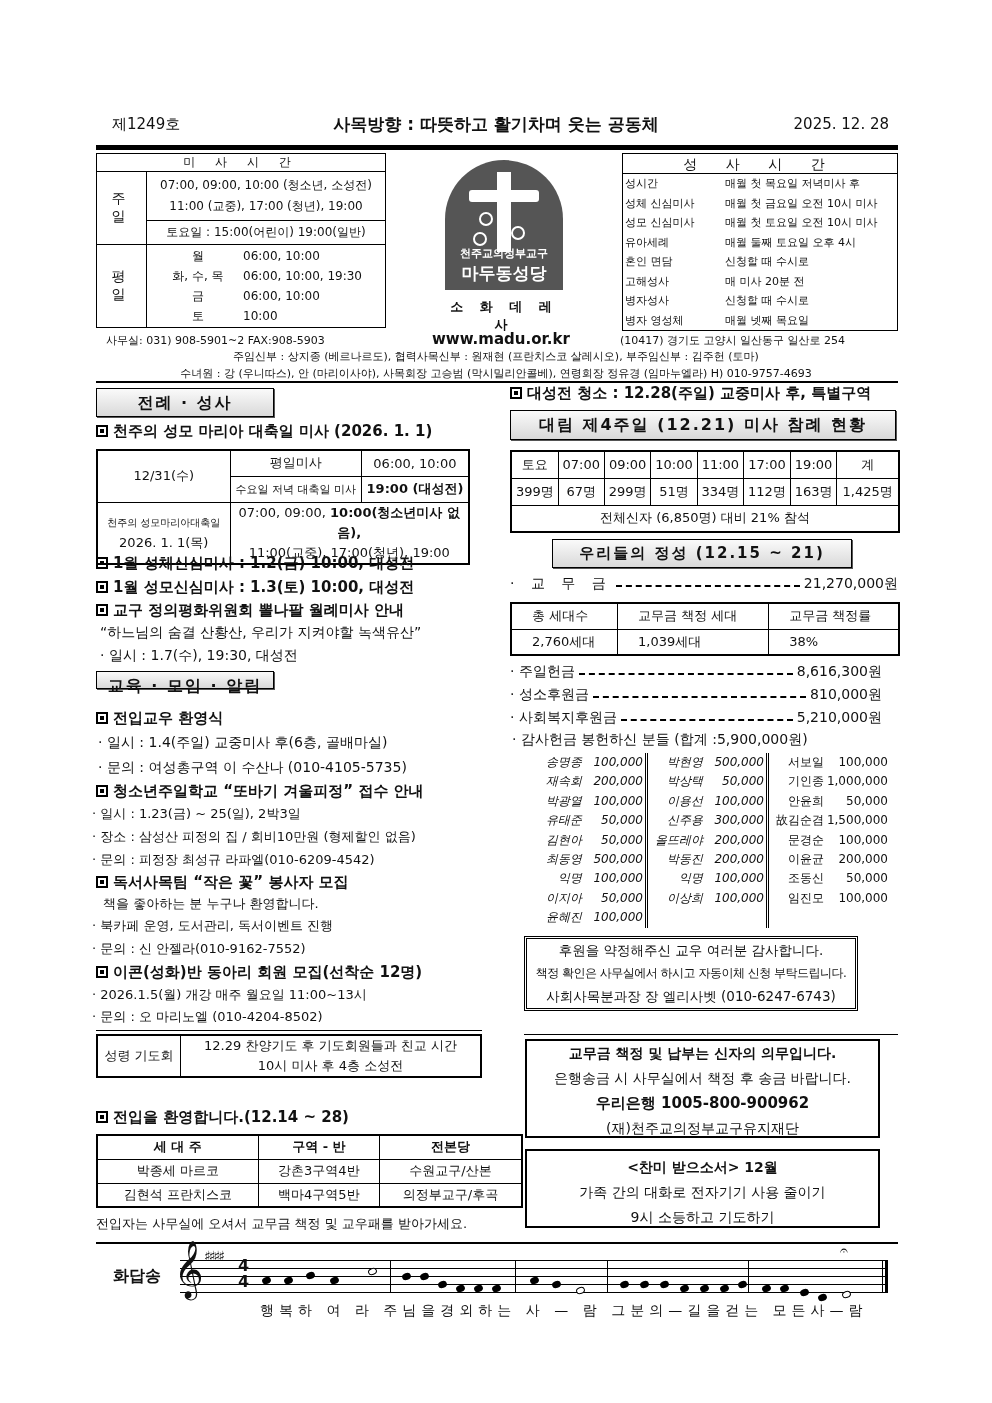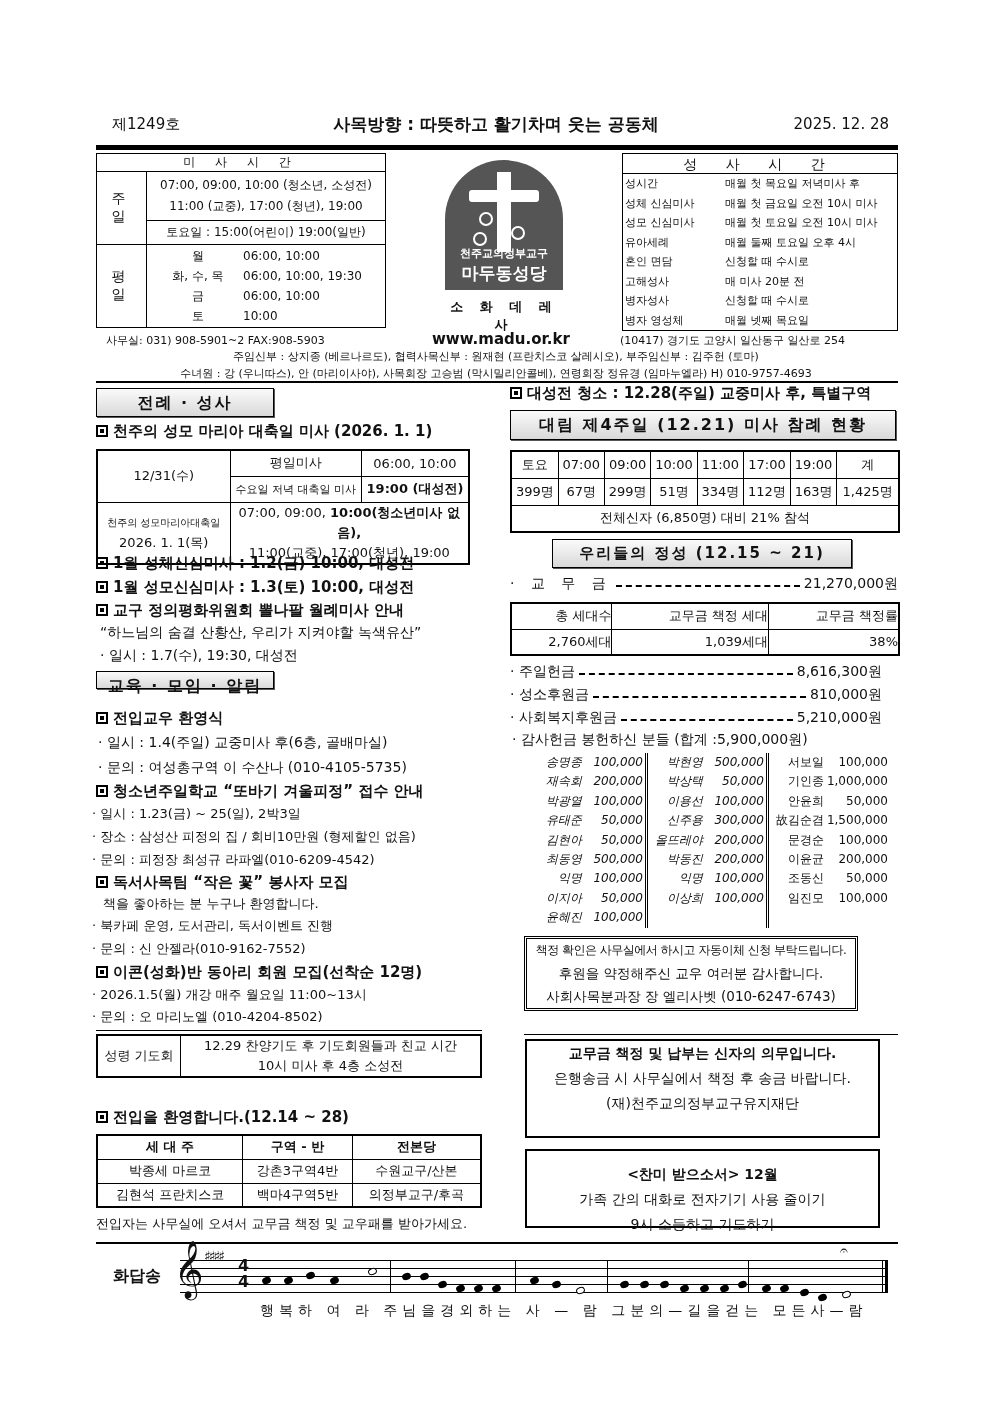--- a/index.html
+++ b/index.html
@@ -39,28 +39,28 @@
   .bullet { font-weight: bold; font-size: 15px; }
   .bullet .sq { display: inline-block; width: 12px; height: 12px; border: 2px solid #000; position: relative; margin-right: 5px; vertical-align: -1px; }
   .bullet .sq::after { content: ""; position: absolute; left: 2px; top: 2px; width: 4px; height: 4px; background: #000; }
   .txt { font-size: 14px; }
 
   .t-new { left: 96px; top: 449px; width: 374px; border: 2px solid #000; font-size: 13px; }
   .t-new td { border: 1px solid #000; text-align: center; height: 26px; }
 
   .t-grp { left: 96px; top: 1034px; width: 386px; border: 2px solid #000; font-size: 13px; }
   .t-grp td, .t-grp th { border: 1px solid #000; text-align: center; }
-  .t-mv { left: 96px; top: 1134px; width: 386px; border: 2px solid #000; font-size: 13px; }
+  .t-mv { left: 96px; top: 1134px; width: 427px; border: 2px solid #000; font-size: 13px; }
   .t-mv td, .t-mv th { border: 1px solid #000; text-align: center; height: 24px; }
 
   .t-att { left: 510px; top: 450px; width: 390px; border: 2px solid #000; font-size: 13px; padding-left: 12px; }
   .t-att td { border: 1px solid #000; text-align: center; height: 27px; }
 
   .t-pl { left: 510px; top: 602px; width: 390px; border: 2px solid #000; font-size: 13px; }
-  .t-pl td { border: 1px solid #000; text-align: right; height: 26px; }
+  .t-pl td { border: 1px solid #000; text-align: left; height: 26px; padding-left: 20px; }
 
   .ddl { display: flex; font-size: 14px; }
   .ddl .lead { flex: 1; border-bottom: 2px dashed #000; margin: 0 4px 6px; }
 
   .donors { left: 527px; top: 753px; width: 363px; font-size: 12px; display: grid; grid-template-columns: repeat(3, 1fr); }
   .dcol { line-height: 19.4px; }
   .dcol:nth-child(1), .dcol:nth-child(2) { border-right: 3px double #000; font-style: italic; }
   .drow { display: grid; grid-template-columns: 55px 1fr; padding-right: 2px; }
   .drow .n { text-align: right; }
   .drow .v { text-align: right; }
@@ -431,33 +431,34 @@
         <span class="v">50,000</span>
       </div>
     <div class="drow">
         <span class="n">임진모</span>
         <span class="v">100,000</span>
       </div>
   </div>
 </div>
 
 <div class="abs box" style="left:524px; top:936px; width:334px; padding:0 2px;">
+  <div>후원을 약정해주신 교우 여러분 감사합니다.</div>
   <div style="font-size:12px; letter-spacing:-0.5px;">책정 확인은 사무실에서 하시고 자동이체 신청 부탁드립니다.</div>
-  <div>후원을 약정해주신 교우 여러분 감사합니다.</div>
   <div>사회사목분과장  장 엘리사벳 (010-6247-6743)</div>
 </div>
 <div class="abs rule" style="left:524px; width:374px; top:1034px; height:1px;"></div>
 
 <div class="abs box2" style="left:525px; top:1039px; width:355px; height:99px; padding-top:0;">
   <div style="font-weight:bold;">교무금 책정 및 납부는 신자의 의무입니다.</div>
   <div>은행송금 시 사무실에서 책정 후 송금 바랍니다.</div>
+  <div style="font-weight:bold; font-size:15px;">우리은행 1005-800-900962</div>
   <div>(재)천주교의정부교구유지재단</div>
 </div>
 
-<div class="abs box2" style="left:525px; top:1149px; width:355px; height:79px; line-height:25px; padding-top:11px;">
+<div class="abs box2" style="left:525px; top:1149px; width:355px; height:79px; line-height:25px; padding-top:4px;">
   <div style="font-weight:bold;">&lt;찬미 받으소서&gt; 12월</div>
   <div>가족 간의 대화로 전자기기 사용 줄이기</div>
   <div>9시 소등하고 기도하기</div>
 </div>
 
 <div class="abs rule" style="left:96px; width:802px; top:1242px;"></div>
 <div class="abs" style="left:113px; top:1266px; font-weight:bold; font-size:16px;">화답송</div>
 <div class="staff">
   <div class="ln" style="top:6px;"></div>
   <div class="ln" style="top:14px;"></div>

